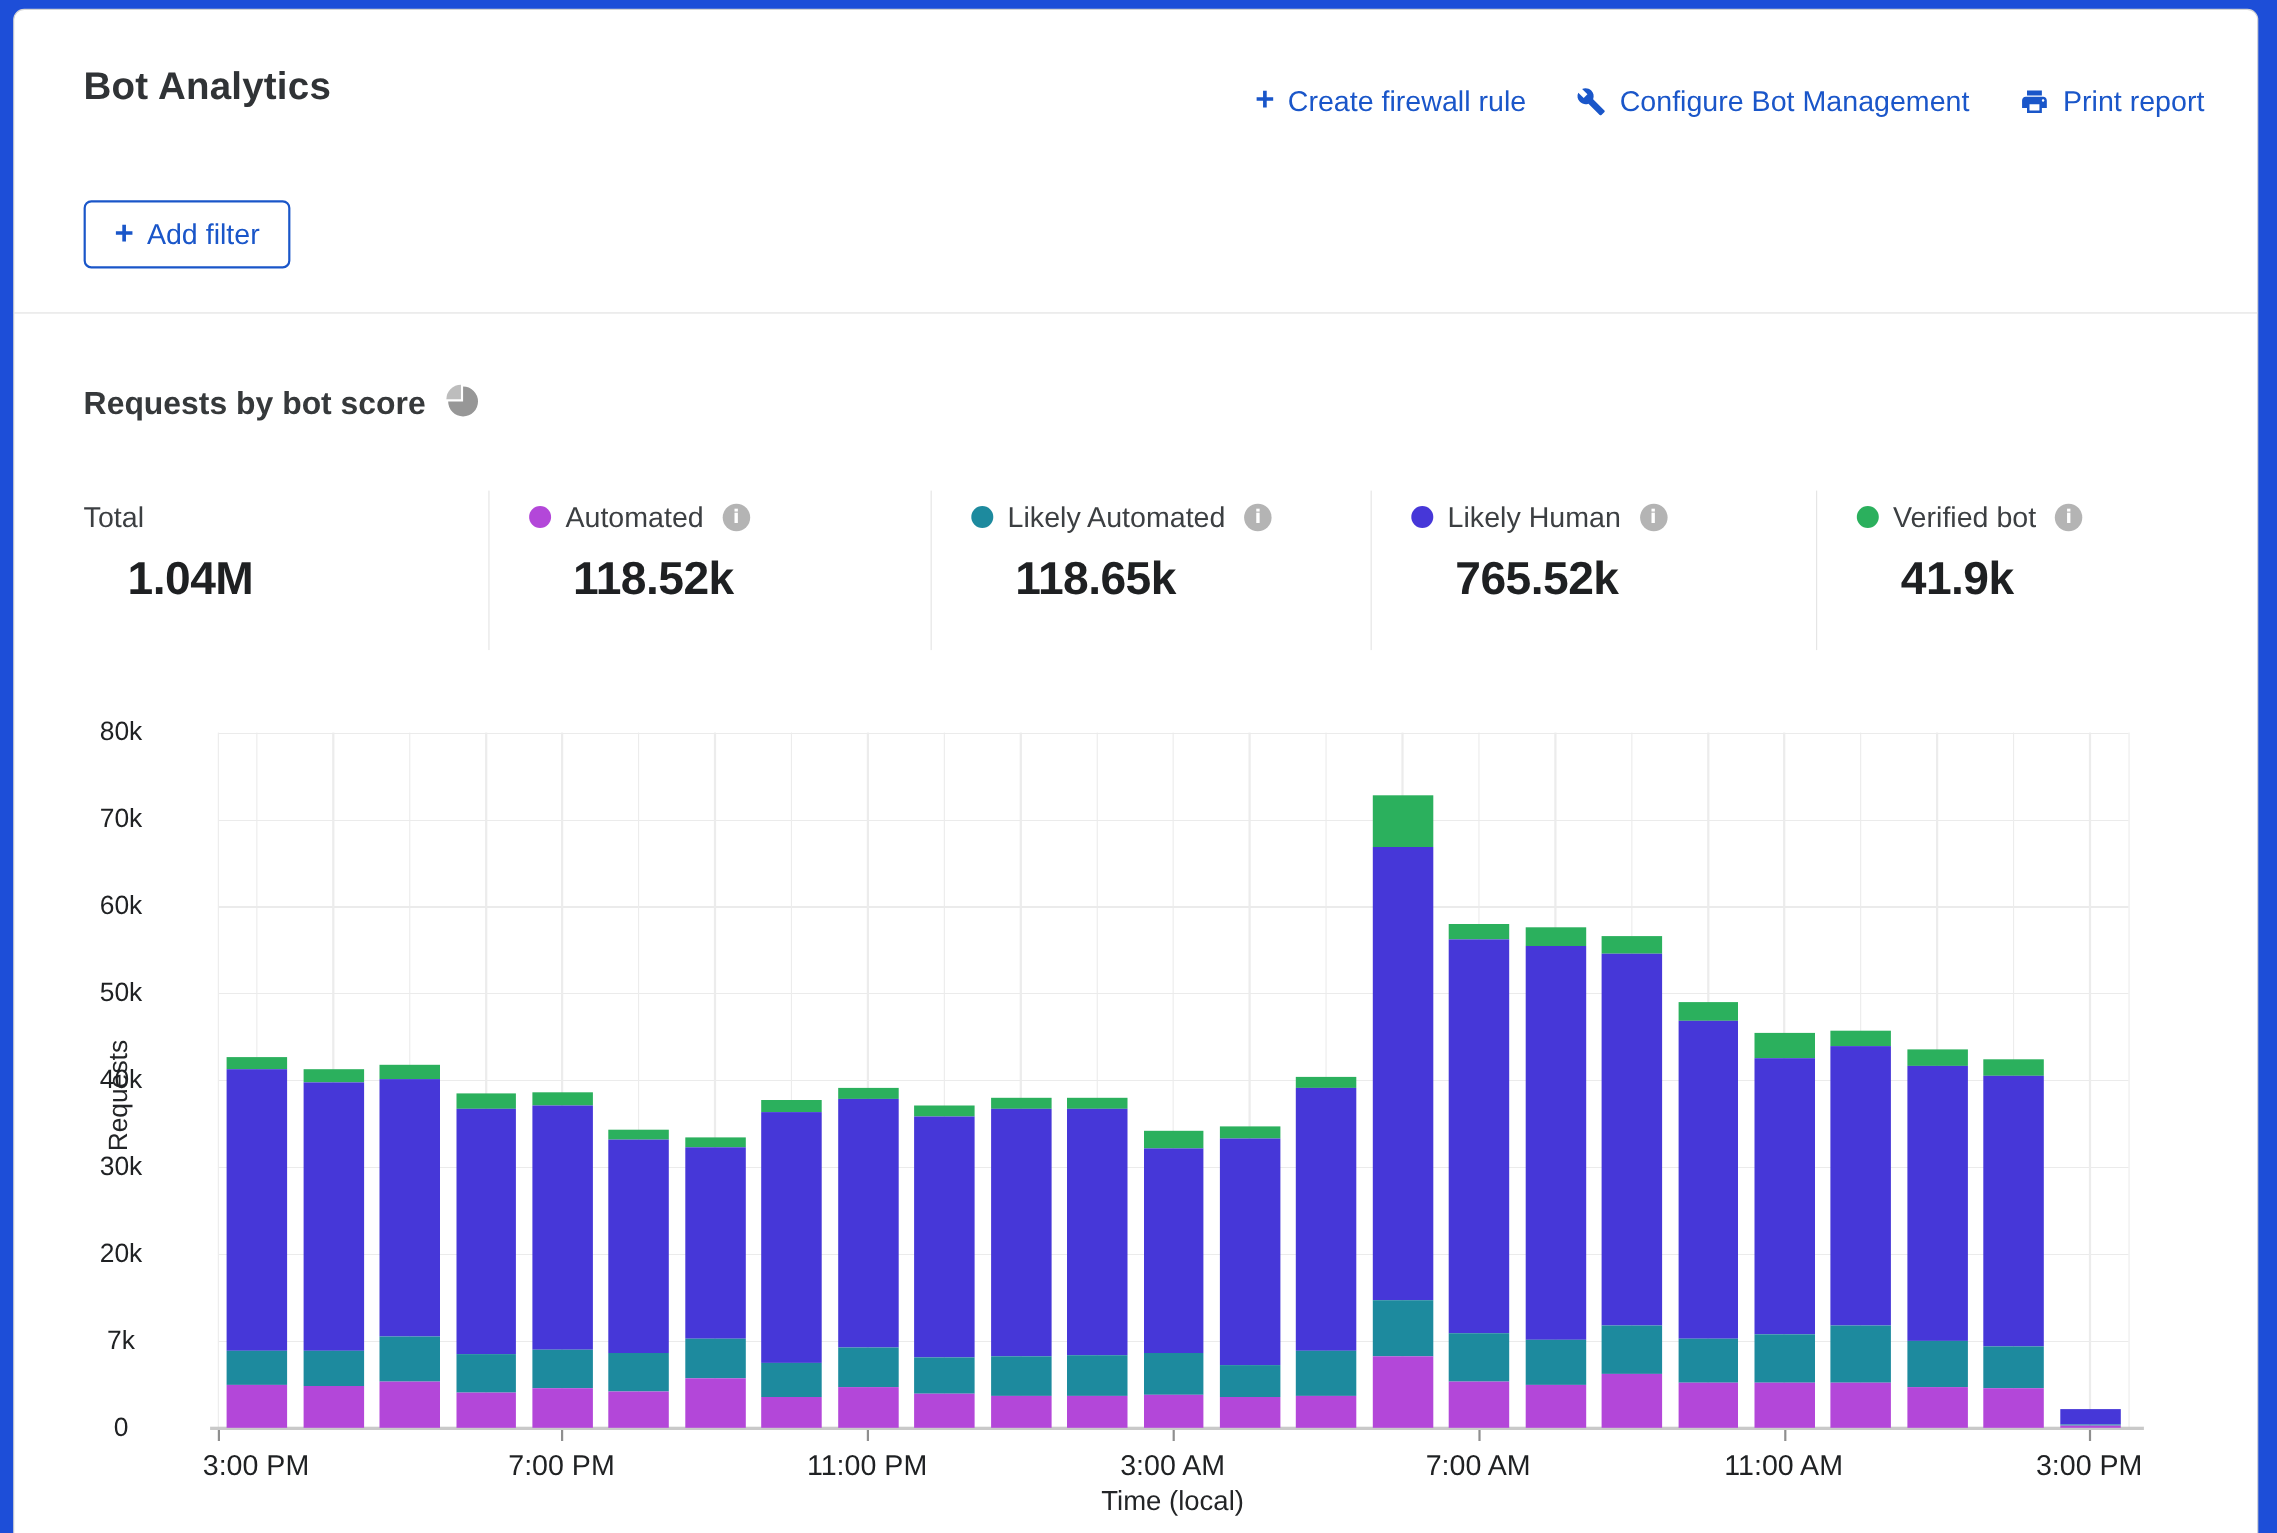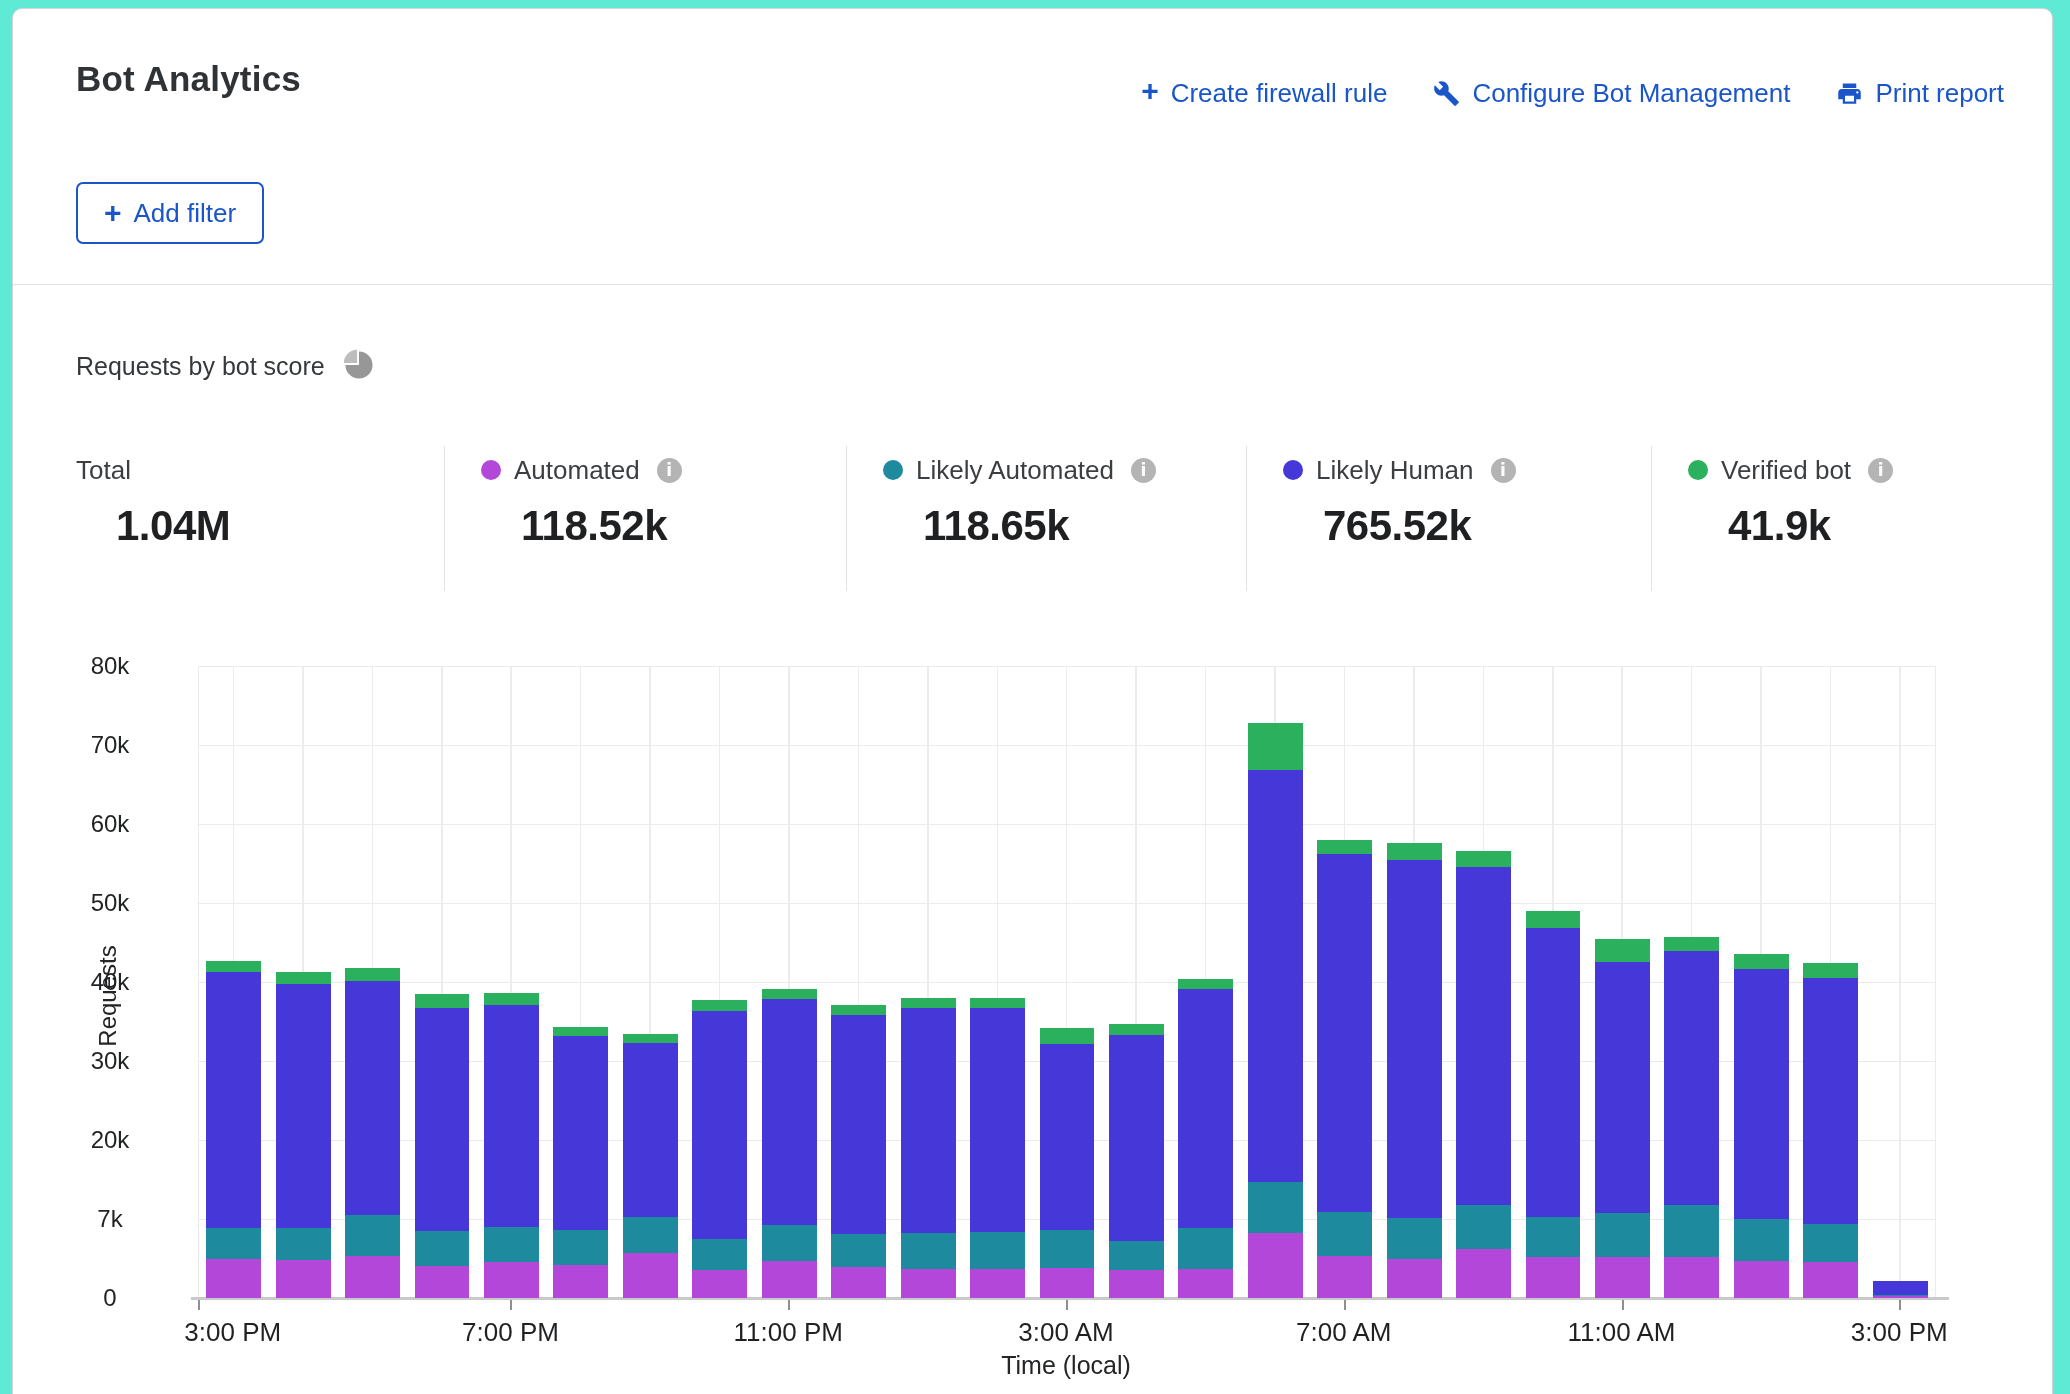--- a/index.html
+++ b/index.html
@@ -1,16 +1,16 @@
 <!DOCTYPE html>
 <html><head>
 <meta charset="utf-8">
 <style>
   html,body { margin:0; padding:0; background:#fbfbfb; font-family:"Liberation Sans", sans-serif; }
-  .stage { position:relative; width:2070px; height:1394px; overflow:hidden; background:#5eead4; }
+  .stage { position:relative; width:2070px; height:1394px; overflow:hidden; background:#1d4ed8; }
   .card { position:absolute; left:12px; top:8px; width:2041px; height:1400px; background:#fff;
           border:1px solid #d4d4d4; border-radius:10px 10px 0 0; box-sizing:border-box; }
 
   
   .page-title { position:absolute; left:63px; top:50px; font-size:35px; font-weight:700; color:#303336; letter-spacing:.2px; }
   .header-actions { position:absolute; right:48px; top:68px; display:flex; align-items:center; gap:46px; }
   .hlink { display:flex; align-items:center; gap:12px; color:#1a56c9; font-size:26px; cursor:pointer; white-space:nowrap; }
   .hlink .plus { font-size:30px; font-weight:700; line-height:1; position:relative; top:-1px; }
   .hlink svg { display:block; }
 
@@ -21,21 +21,21 @@
 
   .range-select { position:absolute; right:48px; top:164px; width:312px; height:67px; border:2px solid #6f6f6f; border-radius:10px;
                   background:#fff; display:flex; align-items:center; justify-content:space-between; padding:0 26px 0 30px;
                   font-size:27px; color:#3a3d40; cursor:pointer; box-sizing:border-box; }
   .caret-down { width:0; height:0; border-left:11px solid transparent; border-right:11px solid transparent; border-top:13px solid #5c5c5c; }
 
   .header-divider { position:absolute; left:0; right:0; top:275px; height:1px; background:#e0e0e0; }
 
   
   .section-heading { position:absolute; left:63px; top:340px; display:flex; align-items:center; gap:18px; }
-  .section-heading .txt { font-size:25px; font-weight:400; color:#36393b; }
+  .section-heading .txt { font-size:29px; font-weight:700; color:#36393b; }
 
   .stats-row { position:absolute; left:63px; top:437px; display:flex; align-items:stretch; }
   .stat-col { box-sizing:border-box; padding:8px 0 0 0; height:145px; }
   .stat-col + .stat-col { border-left:1px solid #e3e3e3; padding-left:36px; }
   .stat-head { display:flex; align-items:center; gap:13px; height:32px; }
   .stat-dot { width:20px; height:20px; border-radius:50%; }
   .stat-label { font-size:26px; color:#3c3f42; }
   .info-icon { width:25px; height:25px; border-radius:50%; background:#b4b4b4; color:#fff; font-size:17px; font-weight:700;
                display:inline-flex; align-items:center; justify-content:center; font-family:"DejaVu Sans", sans-serif; margin-left:4px; }
   .stat-value { margin-top:16px; font-size:42px; font-weight:700; color:#1e2022; letter-spacing:-.5px;margin-left:40px; }

